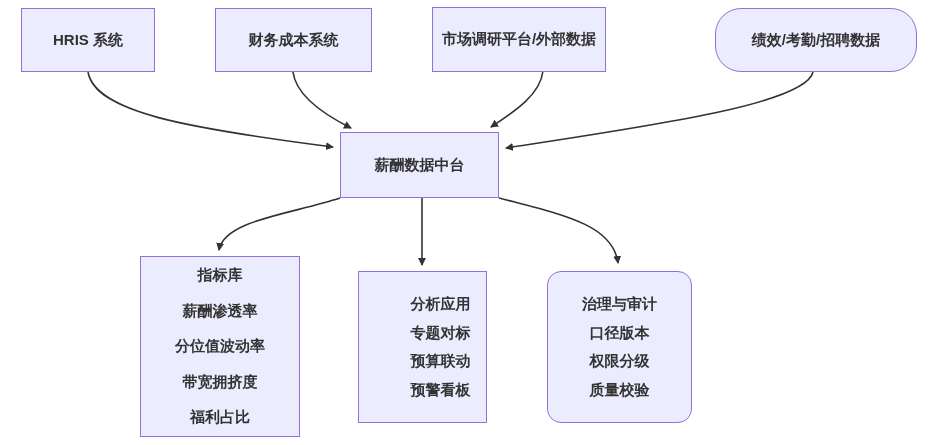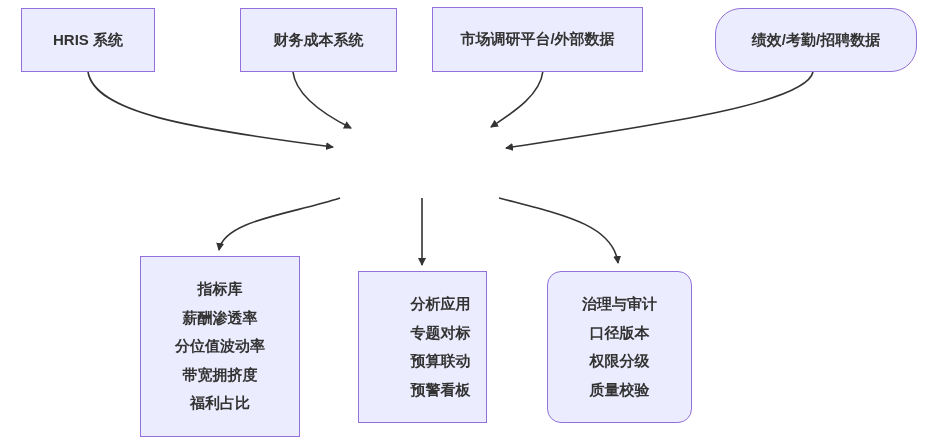--- a/index.html
+++ b/index.html
@@ -34,29 +34,29 @@
     align-items: center;
     justify-content: center;
     text-align: left;
     line-height: 28.5px;
   }
 
   .node .line { white-space: nowrap; }
 
   
   .n-hris     { left: 21px;  top: 8px;  width: 134px; height: 64px; }
-  .n-finance  { left: 215px; top: 8px;  width: 157px; height: 64px; margin-left: 25px; }
-  .n-market   { left: 432px; top: 7px;  width: 211px; height: 65px; }
+  .n-finance  { left: 215px; top: 8px;  width: 157px; height: 64px; }
+  .n-market   { left: 432px; top: 7px;  width: 174px; height: 65px; }
   .n-perf     { left: 715px; top: 8px;  width: 202px; height: 64px; border-radius: 26px; }
 
   
   .n-center   { left: 340px; top: 132px; width: 159px; height: 66px; }
 
   
-  .n-metrics  { left: 140px; top: 256px; width: 160px; height: 181px; }
+  .n-metrics  { left: 140px; top: 256px; width: 160px; height: 181px; gap: 7px; }
   .n-analysis { left: 358px; top: 271px; width: 129px; height: 152px; padding-left: 36px; }
   .n-govern   { left: 547px; top: 271px; width: 145px; height: 152px; border-radius: 14px; }
 </style>
 </head>
 <body>
 
 <div class="canvas">
 
   <svg class="edges" viewBox="0 0 947 445" xmlns="http://www.w3.org/2000/svg">
     <defs>
@@ -84,20 +84,23 @@
   </div>
 
   <div class="node n-market">
     <div class="line">市场调研平台/外部数据</div>
   </div>
 
   <div class="node n-perf">
     <div class="line">绩效/考勤/招聘数据</div>
   </div>
 
+  <div class="node n-center">
+    <div class="line">薪酬数据中台</div>
+  </div>
 
   <div class="node n-metrics">
     <div class="line">指标库</div>
     <div class="line">薪酬渗透率</div>
     <div class="line">分位值波动率</div>
     <div class="line">带宽拥挤度</div>
     <div class="line">福利占比</div>
   </div>
 
   <div class="node n-analysis">

